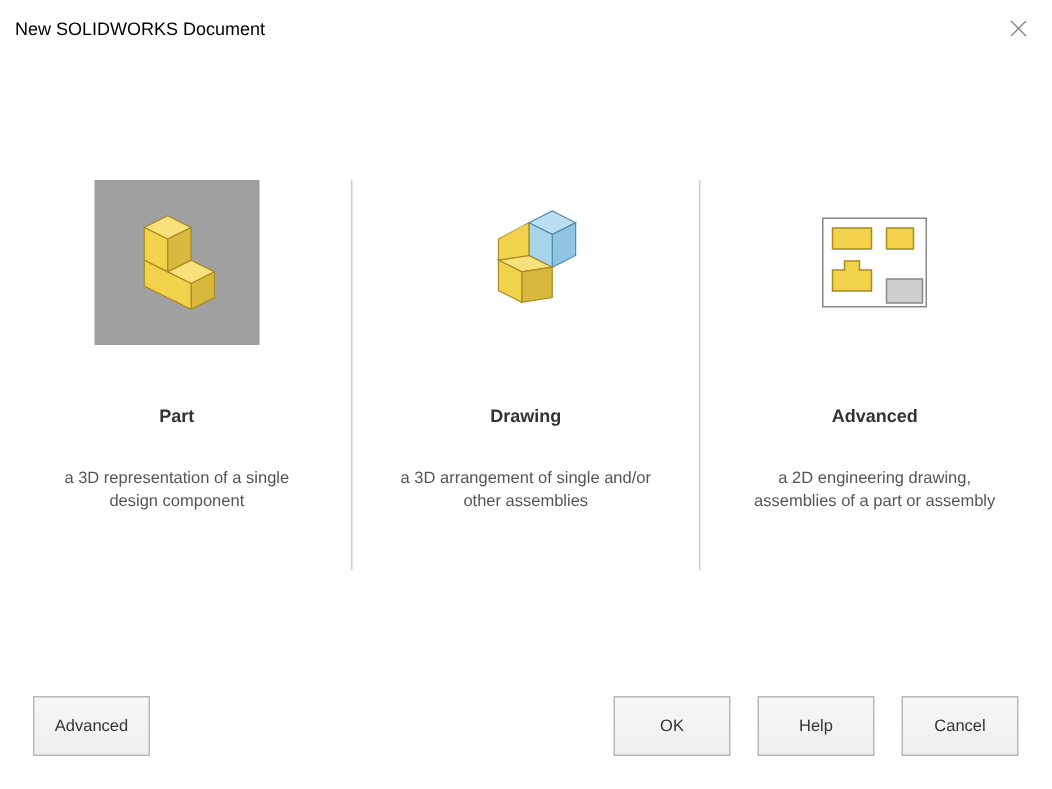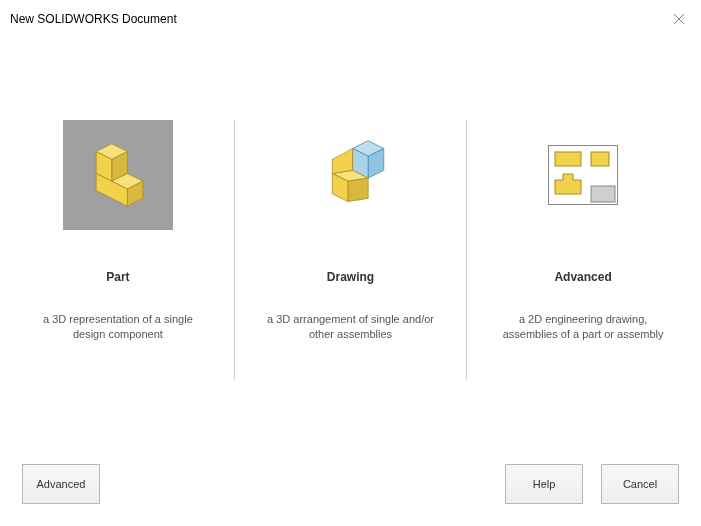--- a/index.html
+++ b/index.html
@@ -201,16 +201,17 @@
     <div class="option-desc">a 2D engineering drawing, assemblies of a part or assembly</div>
   </div>
 
 </div>
 
 <div class="button-bar">
   <div class="btn-left">
     <button class="btn">Advanced</button>
   </div>
   <div class="btn-right">
+    <button class="btn">OK</button>
     <button class="btn">Help</button>
     <button class="btn">Cancel</button>
   </div>
 </div>
 
 </body></html>

